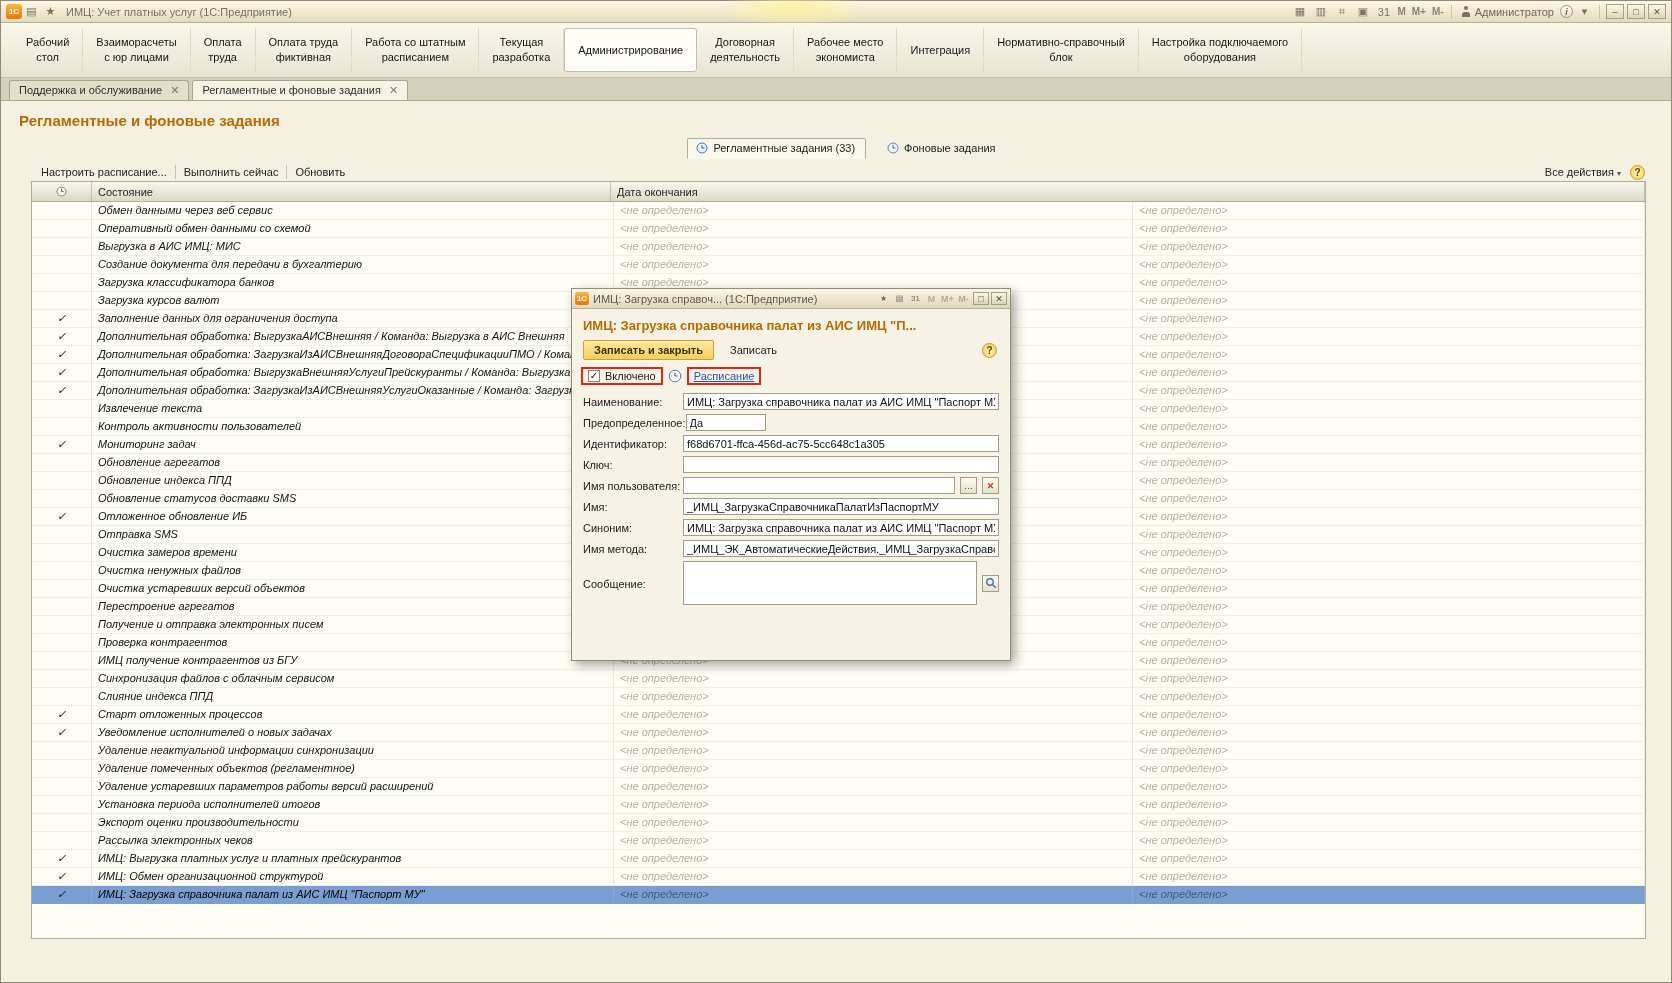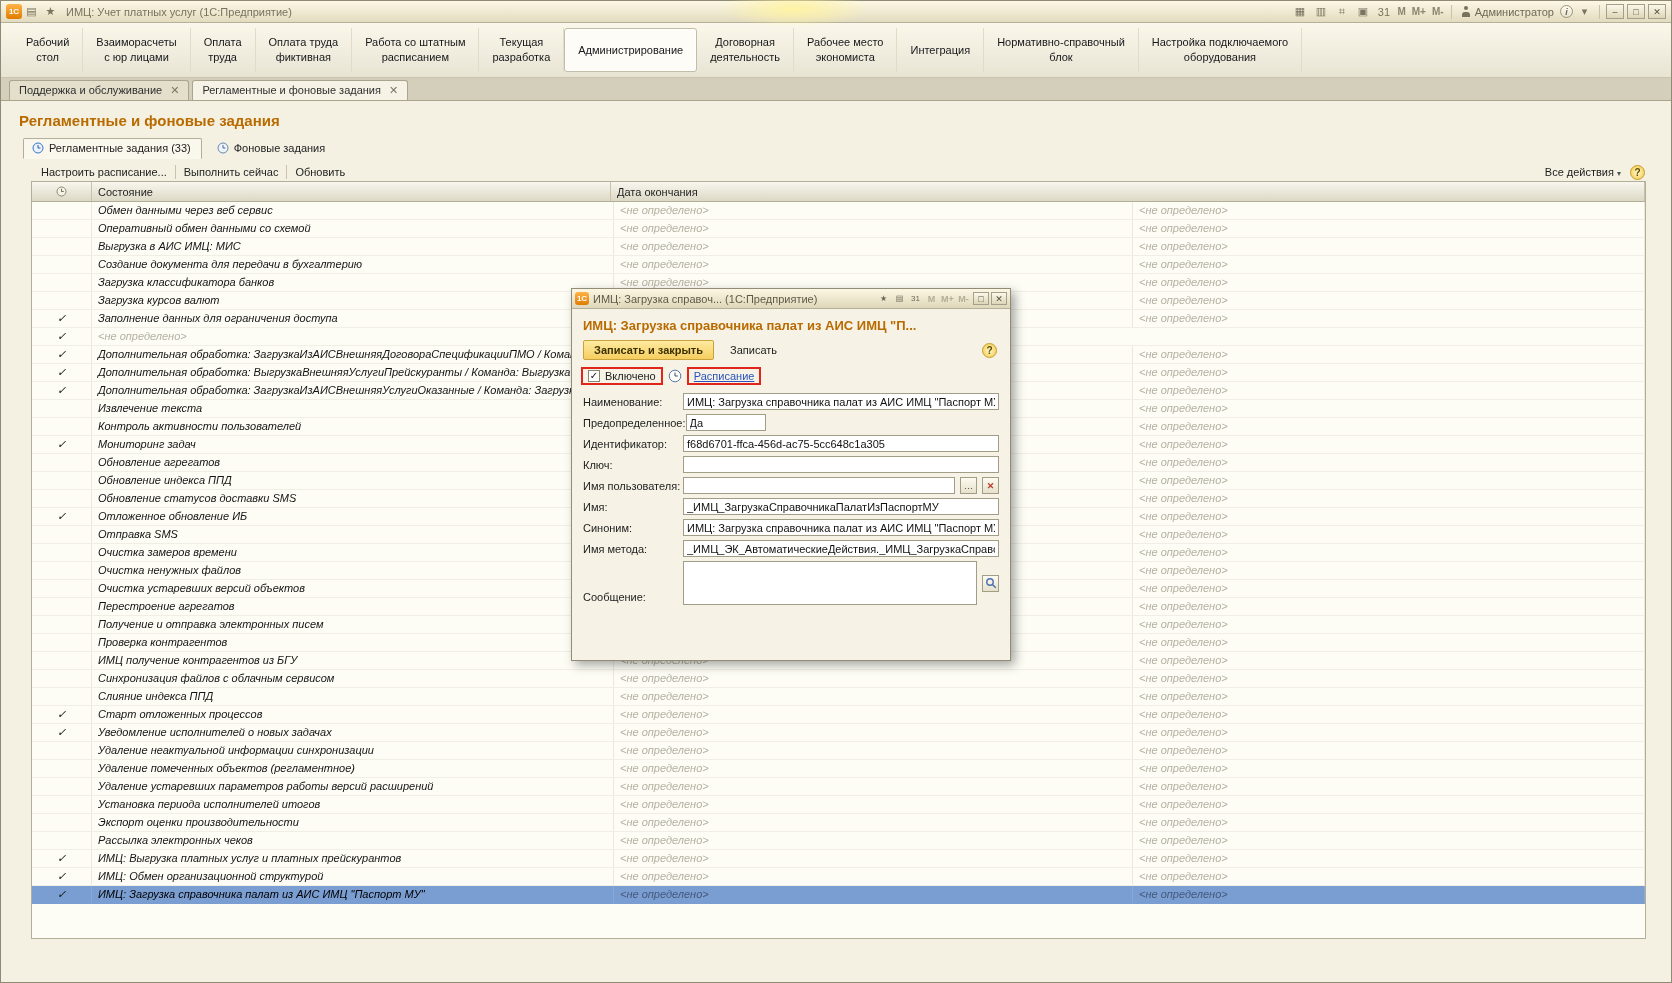--- a/index.html
+++ b/index.html
@@ -31,21 +31,21 @@
 
   
   .tabstrip { height:23px; background:#d3cfba; border-bottom:1px solid #a9a48d; display:flex; align-items:flex-end; padding:2px 0 0 8px; gap:3px; }
   .tab { display:flex; align-items:center; gap:8px; padding:3px 9px 4px 9px; font-size:11px; background:#e3dfcb; border:1px solid #a9a48d; border-bottom:none; border-radius:3px 3px 0 0; color:#2f2f2f; white-space:nowrap; }
   .tab.active { background:#f6f3e6; }
   .tab .x { font-size:11px; color:#7b7663; line-height:10px; }
 
   
   .content { position:absolute; top:100px; left:0; right:0; bottom:0; background:#f4f1e3; }
   .page-title { color:#b96b00; font-weight:bold; font-size:15px; padding:11px 0 9px 18px; }
-  .subtabs { display:flex; gap:6px; padding-left:22px; align-items:flex-end; }
+  .subtabs { display:flex; gap:12px; padding-left:22px; align-items:flex-end;justify-content:center; }
   .stab { display:flex; align-items:center; gap:5px; padding:3px 10px 4px 8px; font-size:11px; border:1px solid transparent; color:#222; }
   .stab.active { background:#faf8ed; border:1px solid #b3ae97; border-bottom-color:#faf8ed; border-radius:2px 2px 0 0; }
   .cmdbar { display:flex; align-items:center; padding:5px 26px 5px 32px; font-size:11px; }
   .cmd { padding:2px 8px; color:#222; }
   .csep { width:1px; height:14px; background:#c9c4ae; }
   .cmd-right { margin-left:auto; display:flex; align-items:center; gap:9px; }
   .helpc { width:15px; height:15px; border-radius:50%; background:radial-gradient(#fff8d0,#f2c83e); border:1px solid #c89b2a; color:#5c4a00; font-weight:bold; font-size:10px; display:flex; align-items:center; justify-content:center; }
   .ddarrow { font-size:8px; color:#555; margin-left:3px; }
 
   
@@ -80,21 +80,21 @@
   .dlg-heading { color:#b96b00; font-weight:bold; font-size:13px; padding:9px 11px 7px 11px; white-space:nowrap; overflow:hidden; }
   .dlg-cmd { display:flex; align-items:center; padding:0 13px 7px 11px; gap:12px; }
   .btn-primary { background:linear-gradient(#ffeaa0,#f6ce60); border:1px solid #c9a23e; border-radius:2px; padding:3px 10px; font-size:11px; font-weight:bold; color:#3a3000; }
   .btn-flat { font-size:11px; color:#222; padding:3px 4px; }
   .dlg-cmd .helpc { margin-left:auto; }
   .dlg-toggles { display:flex; align-items:center; padding:0 11px 8px 9px; gap:5px; }
   .redbox { border:2px solid #e2251b; padding:1px 5px; display:flex; align-items:center; gap:5px; }
   .cb { width:12px; height:12px; border:1px solid #8a8570; background:#fff; display:flex; align-items:center; justify-content:center; font-size:10px; color:#111; line-height:10px; }
   .linkblue { color:#2a52be; text-decoration:underline; font-size:11px; }
   .dlg-form { padding:0 11px; display:flex; flex-direction:column; gap:4px; font-size:11px; }
-  .frow { display:flex; align-items:flex-end; }
+  .frow { display:flex; align-items:center; }
   .flabel { flex:0 0 100px; padding-top:3px; color:#1d1d1d; line-height:1.25; }
   .fctrl { flex:1; display:flex; align-items:center; gap:5px; min-width:0; }
   .txt { height:17px; font-size:11px; font-family:inherit; border:1px solid #a29d86; padding:1px 3px; background:#fff; flex:1; min-width:0; color:#111; }
   .txt.short { flex:none; width:80px; }
   .spinwrap { display:flex; flex:none; }
   .spinwrap .txt { flex:none; width:34px; text-align:right; }
   .spinbtns { width:12px; height:17px; display:flex; flex-direction:column; border:1px solid #a29d86; border-left:none; background:linear-gradient(#fdfbf2,#e6e1cb); }
   .sb { flex:1; font-size:6px; line-height:7px; text-align:center; color:#555; }
   .small-btn { width:17px; height:17px; border:1px solid #a29d86; background:linear-gradient(#fdfbf2,#e6e1cb); font-size:9px; display:flex; align-items:center; justify-content:center; color:#444; flex:none; }
   .x-red { color:#c0392b; font-weight:bold; }
@@ -259,20 +259,21 @@
             <div class="gc date">&lt;не определено&gt;</div>
           </div>
           <div class="grow">
             <div class="gc check">✓</div>
             <div class="gc name">Заполнение данных для ограничения доступа</div>
             <div class="gc state">&lt;не определено&gt;</div>
             <div class="gc date">&lt;не определено&gt;</div>
           </div>
           <div class="grow">
             <div class="gc check">✓</div>
+            <div class="gc name">Дополнительная обработка: ВыгрузкаАИСВнешняя / Команда: Выгрузка в АИС Внешняя</div>
             <div class="gc state">&lt;не определено&gt;</div>
             <div class="gc date">&lt;не определено&gt;</div>
           </div>
           <div class="grow">
             <div class="gc check">✓</div>
             <div class="gc name">Дополнительная обработка: ЗагрузкаИзАИСВнешняяДоговораСпецификацииПМО / Команда: З...</div>
             <div class="gc state">&lt;не определено&gt;</div>
             <div class="gc date">&lt;не определено&gt;</div>
           </div>
           <div class="grow">

